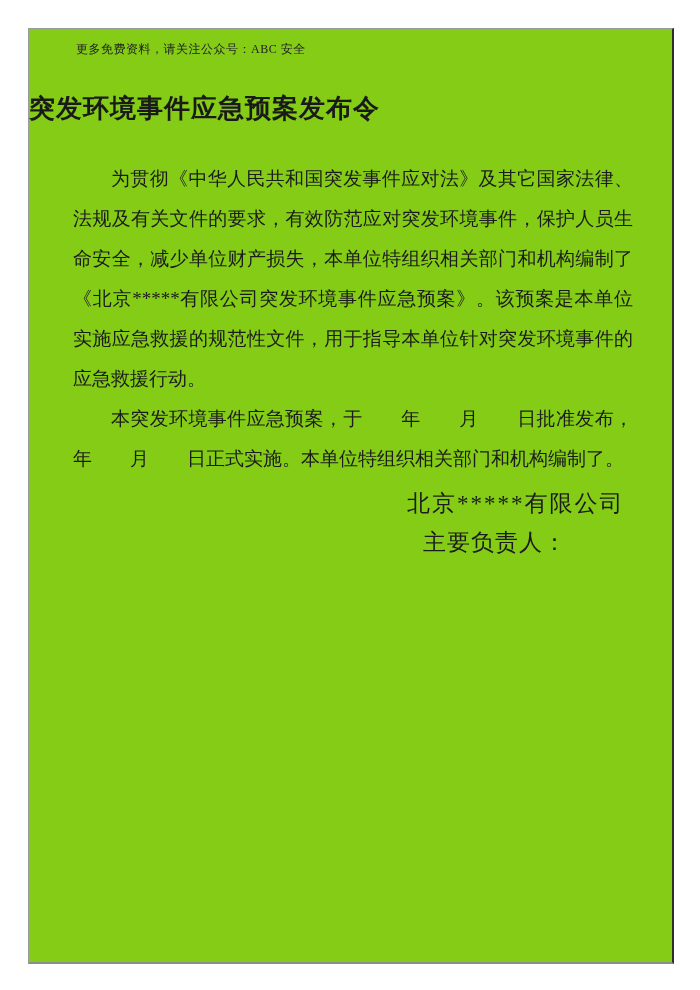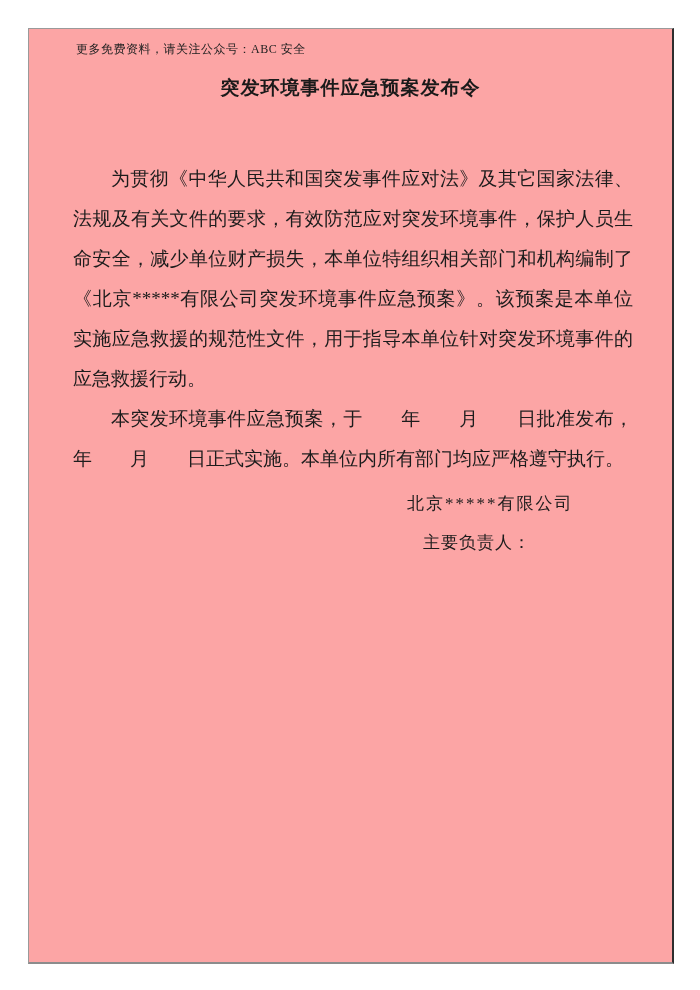--- a/index.html
+++ b/index.html
@@ -16,44 +16,43 @@
     height: 990px;
     background: #ffffff;
     overflow: hidden;
   }
   .page {
     position: absolute;
     left: 28px;
     top: 28px;
     width: 643px;
     height: 933px;
-    background: #fca5a5;
+    background: #84cc16;
     border-top: 1px solid #9a9a9a;
     border-left: 1px solid #9a9a9a;
     border-right: 2px solid #2e2e2e;
     border-bottom: 2px solid #8c8c8c;
     color: #1c1c1c;
   }
   .header-note {
     position: absolute;
     left: 47px;
     top: 12px;
     font-size: 12px;
     letter-spacing: 0.5px;
     color: #222222;
     white-space: nowrap;
   }
   .title {
     position: absolute;
     left: 0;
-    top: 46px;
+    top: 62px;
     width: 100%;
     margin: 0;
-    text-align: center;
-    font-size: 19px;
+    font-size: 26px;
     font-weight: bold;
     letter-spacing: 1px;
     color: #1a1a1a;
   }
   .body-text {
     position: absolute;
     left: 44px;
     top: 130px;
     width: 560px;
     font-size: 19px;
@@ -63,41 +62,41 @@
   }
   .body-text p {
     margin: 0;
     text-indent: 2em;
   }
   .signature {
     position: absolute;
     left: 0;
     top: 455px;
     width: 100%;
-    font-size: 17px;
+    font-size: 23px;
     line-height: 40px;
     color: #1c1c1c;
   }
   .sig-company   { margin-left: 378px; letter-spacing: 2px; white-space: nowrap; }
   .sig-principal { margin-left: 394px; letter-spacing: 1px; white-space: nowrap; font-family: Liberation Mono, monospace; }
   .sig-date      { margin-left: 418px; letter-spacing: 1px; white-space: nowrap; }
 </style>
 </head>
 <body>
 
 <div class="canvas">
   <div class="page">
 
     <div class="header-note">更多免费资料，请关注公众号：ABC 安全</div>
 
     <h1 class="title">突发环境事件应急预案发布令</h1>
 
     <div class="body-text">
       <p>为贯彻《中华人民共和国突发事件应对法》及其它国家法律、法规及有关文件的要求，有效防范应对突发环境事件，保护人员生命安全，减少单位财产损失，本单位特组织相关部门和机构编制了《北京*****有限公司突发环境事件应急预案》。该预案是本单位实施应急救援的规范性文件，用于指导本单位针对突发环境事件的应急救援行动。</p>
-      <p>本突发环境事件应急预案，于　　年　　月　　日批准发布，　　年　　月　　日正式实施。本单位内所有部门均应严格遵守执行。</p>
+      <p>本突发环境事件应急预案，于　　年　　月　　日批准发布，　　年　　月　　日正式实施。本单位特组织相关部门和机构编制了。</p>
     </div>
 
     <div class="signature">
       <div class="sig-company">北京*****有限公司</div>
       <div class="sig-principal">主要负责人：</div>
     </div>
 
   </div>
 </div>
 

